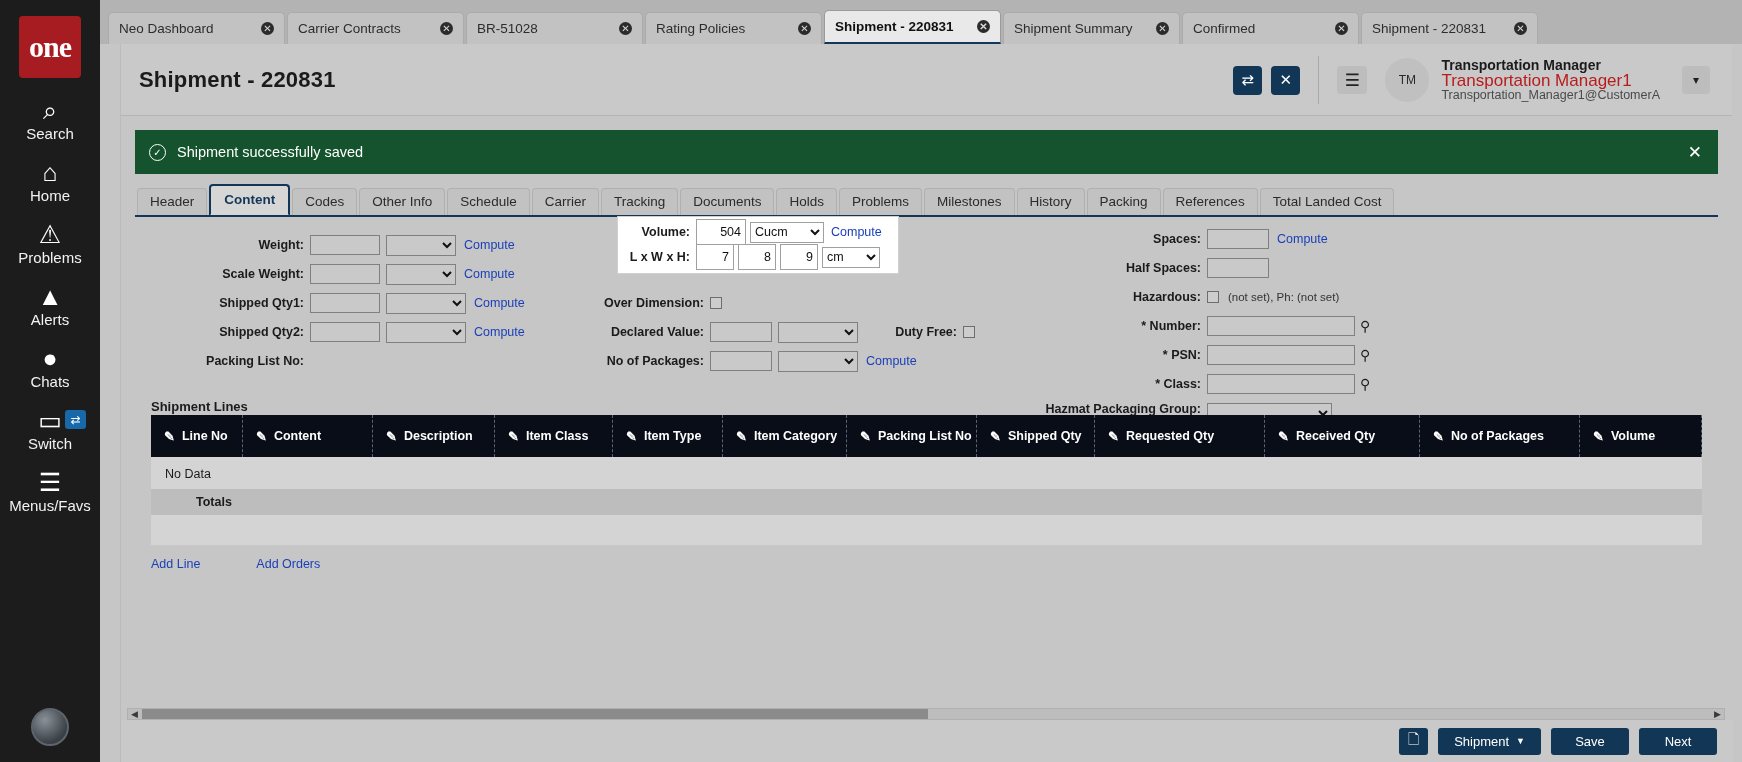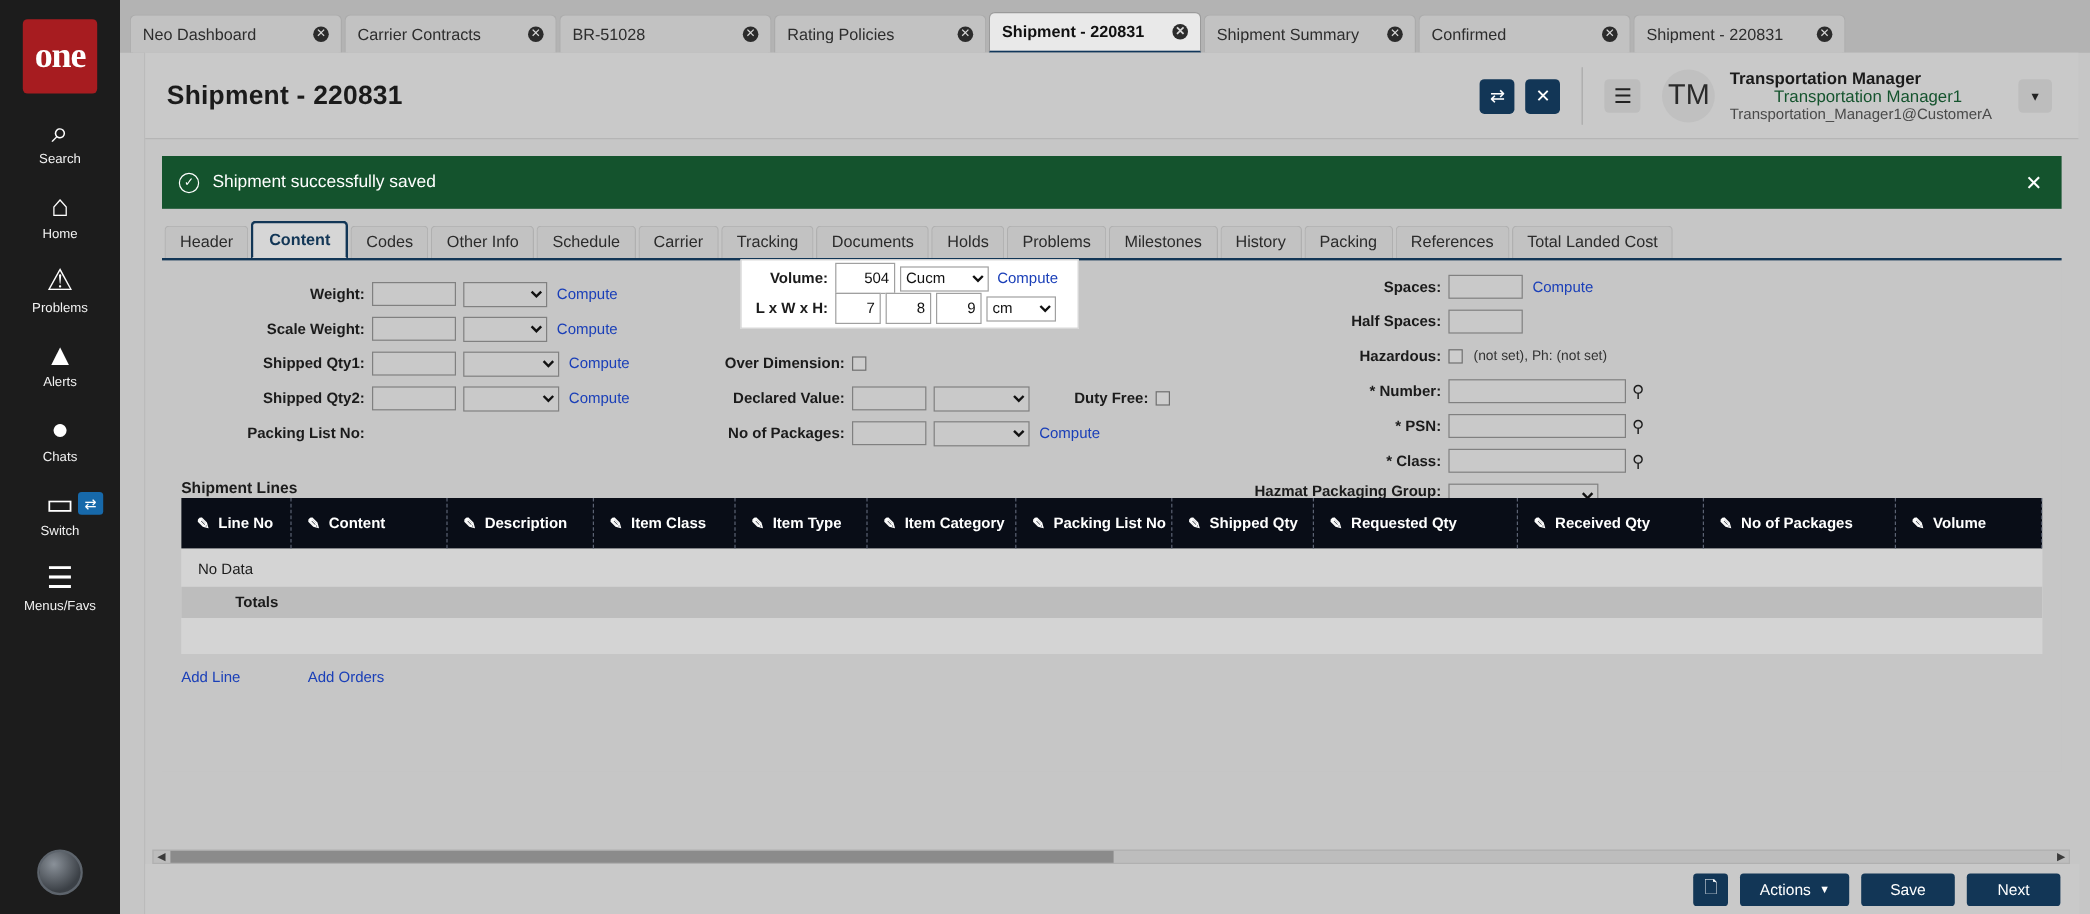--- a/index.html
+++ b/index.html
@@ -21,21 +21,21 @@
     width:62px; height:62px; margin-top:16px; background:#a71c20;
     border-radius:4px; display:flex; align-items:center; justify-content:center;
     color:#fff; font-size:30px; font-weight:bold; letter-spacing:-1px;
     font-family:"Liberation Serif", serif;
   }
   .rail-item{
     margin-top:18px; width:100px; display:flex; flex-direction:column;
     align-items:center; color:#f2f2f2; cursor:pointer; position:relative;
   }
   .rail-item .glyph{ font-size:25px; line-height:28px; color:#fff; }
-  .rail-item .rlabel{ font-size:11px; margin-top:3px; text-align:center; line-height:13px; }
+  .rail-item .rlabel{ font-size:15px; margin-top:3px; text-align:center; line-height:13px; }
   .rail-badge{
     position:absolute; right:14px; top:4px; width:21px; height:19px;
     background:#1769aa; color:#fff; font-size:12px; border-radius:3px;
     display:flex; align-items:center; justify-content:center;
   }
   #avatar-bottom{
     position:absolute; bottom:16px; left:50%; transform:translateX(-50%);
     width:38px;height:38px;border-radius:50%;
     background:radial-gradient(circle at 35% 30%, #8a9199, #3b4046 70%);
     border:2px solid #5d646c;
@@ -78,25 +78,25 @@
     width:29px;height:29px;background:#123656;border-radius:4px;color:#fff;
     display:flex;align-items:center;justify-content:center;font-size:15px;margin-left:9px;cursor:pointer;
   }
   .divline{ width:1px;height:48px;background:#a9a9a9;margin:0 18px; }
   #hamb{
     width:30px;height:28px;background:#bdbdbd;border-radius:4px;color:#222;
     display:flex;align-items:center;justify-content:center;font-size:17px;cursor:pointer;
   }
   #ava{
     width:44px;height:44px;border-radius:50%;background:#c0c0c0;margin-left:18px;
-    display:flex;align-items:center;justify-content:center;font-size:24px;color:#2a2a2a;
+    display:flex;align-items:center;justify-content:center;font-size:12px;color:#2a2a2a;
   }
   #userblock{ margin-left:12px; line-height:15px; }
   #userblock .u1{ font-size:14px; font-weight:bold; color:#1b1b1b; }
-  #userblock .u2{ font-size:14px; color:#14532d;margin-left:37px; }
+  #userblock .u2{ font-size:17px; color:#b91c1c; }
   #userblock .u3{ font-size:12.5px; color:#4a4a4a; }
   #caret{
     width:28px;height:28px;background:#bdbdbd;border-radius:4px;margin-left:22px;
     display:flex;align-items:center;justify-content:center;font-size:12px;color:#222;cursor:pointer;
   }
 
   
   #pagebody{ padding:14px 14px 0 14px; }
   #banner{
     height:44px; background:#14532d; color:#fff; display:flex; align-items:center;
@@ -505,19 +505,19 @@
 
   <div id="hscroll">
     <span class="ar" style="left:3px">◀</span>
     <span class="ar" style="right:3px">▶</span>
     <div id="hthumb"></div>
   </div>
 
   <div id="footer">
     <div class="fbtn sq">🗋</div>
     <div class="fbtn">
-      <span>Actions</span>
+      <span>Shipment</span>
       <span style="margin-left:7px;font-size:9px">▼</span>
     </div>
     <div class="fbtn" style="width:78px">Save</div>
     <div class="fbtn" style="width:78px">Next</div>
   </div>
 </div>
 
 </body></html>

